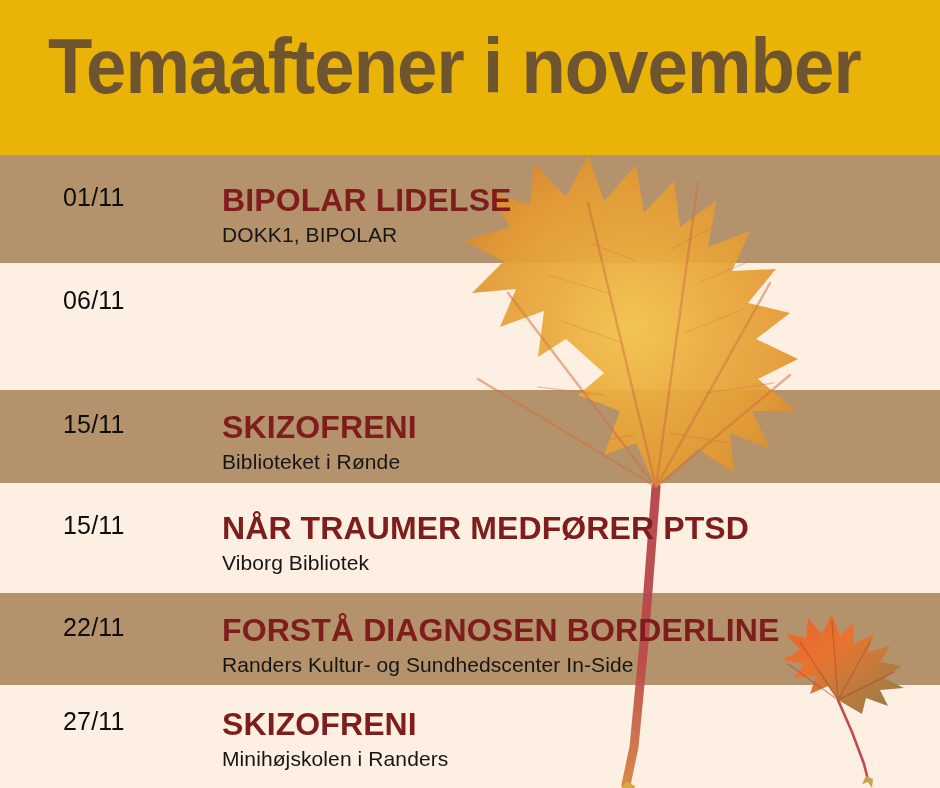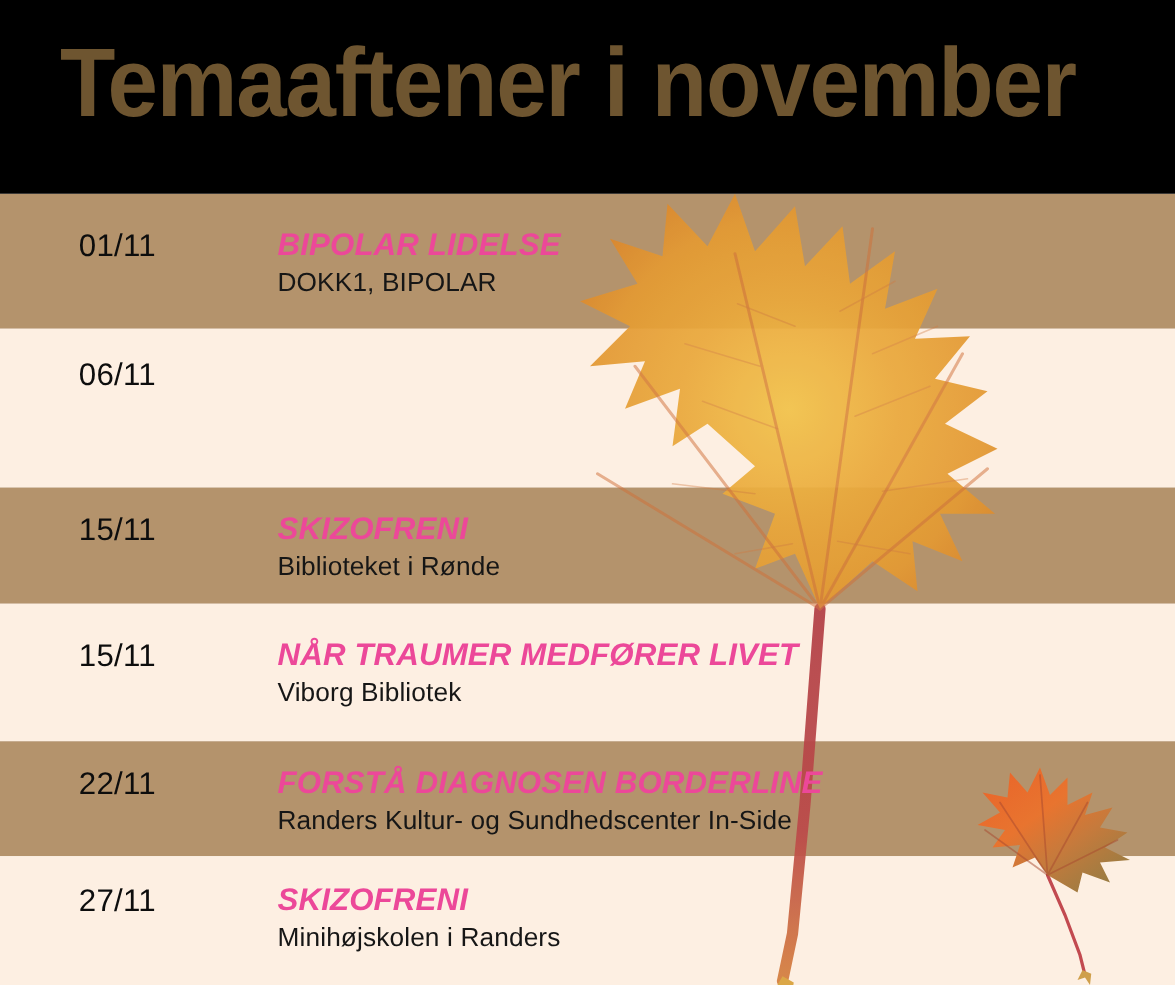--- a/index.html
+++ b/index.html
@@ -15,21 +15,21 @@
     width:940px; height:788px;
     background:#ffffff;
     overflow:hidden;
   }
 
   
   .header {
     position:absolute;
     left:0; top:0;
     width:940px; height:155px;
-    background:#000000;
+    background:#eab308;
     z-index:5;
   }
   .header-title {
     position:absolute;
     left:48px; top:27px;
     font-family:"Liberation Sans", sans-serif;
     font-size:78px;
     font-weight:700;
     letter-spacing:-1px;
     line-height:1.0;
@@ -76,27 +76,26 @@
     color:#0d0d0d;
     letter-spacing:0.2px;
     white-space:nowrap;
   }
   .titlewrap {
     position:absolute;
     left:222px;
     width:700px;
   }
   .ev-title {
-    font-size:25px;
+    font-size:32px;
     font-weight:700;
-    color:#ec4899;
+    color:#7f1d1d;
     letter-spacing:0.1px;
     line-height:1.22;
     white-space:pre-line;
-    font-style:italic;
   }
   .ev-venue {
     font-size:21px;
     font-weight:400;
     color:#161616;
     letter-spacing:0.1px;
     line-height:1.25;
     margin-top:2px;
     white-space:nowrap;
   }
@@ -233,21 +232,21 @@
       <div class="date" style="top:20px;">15/11</div>
       <div class="titlewrap" style="top:18px;">
         <div class="ev-title">SKIZOFRENI</div>
         <div class="ev-venue">Biblioteket i Rønde</div>
       </div>
     </div>
 
     <div class="rowtext" style="top:483px;height:110px;">
       <div class="date" style="top:28px;">15/11</div>
       <div class="titlewrap" style="top:26px;">
-        <div class="ev-title">NÅR TRAUMER MEDFØRER LIVET</div>
+        <div class="ev-title">NÅR TRAUMER MEDFØRER PTSD</div>
         <div class="ev-venue">Viborg Bibliotek</div>
       </div>
     </div>
 
     <div class="rowtext" style="top:593px;height:92px;padding-left:23px;">
       <div class="date" style="top:20px;">22/11</div>
       <div class="titlewrap" style="top:18px;">
         <div class="ev-title">FORSTÅ DIAGNOSEN BORDERLINE</div>
         <div class="ev-venue">Randers Kultur- og Sundhedscenter In-Side</div>
       </div>

